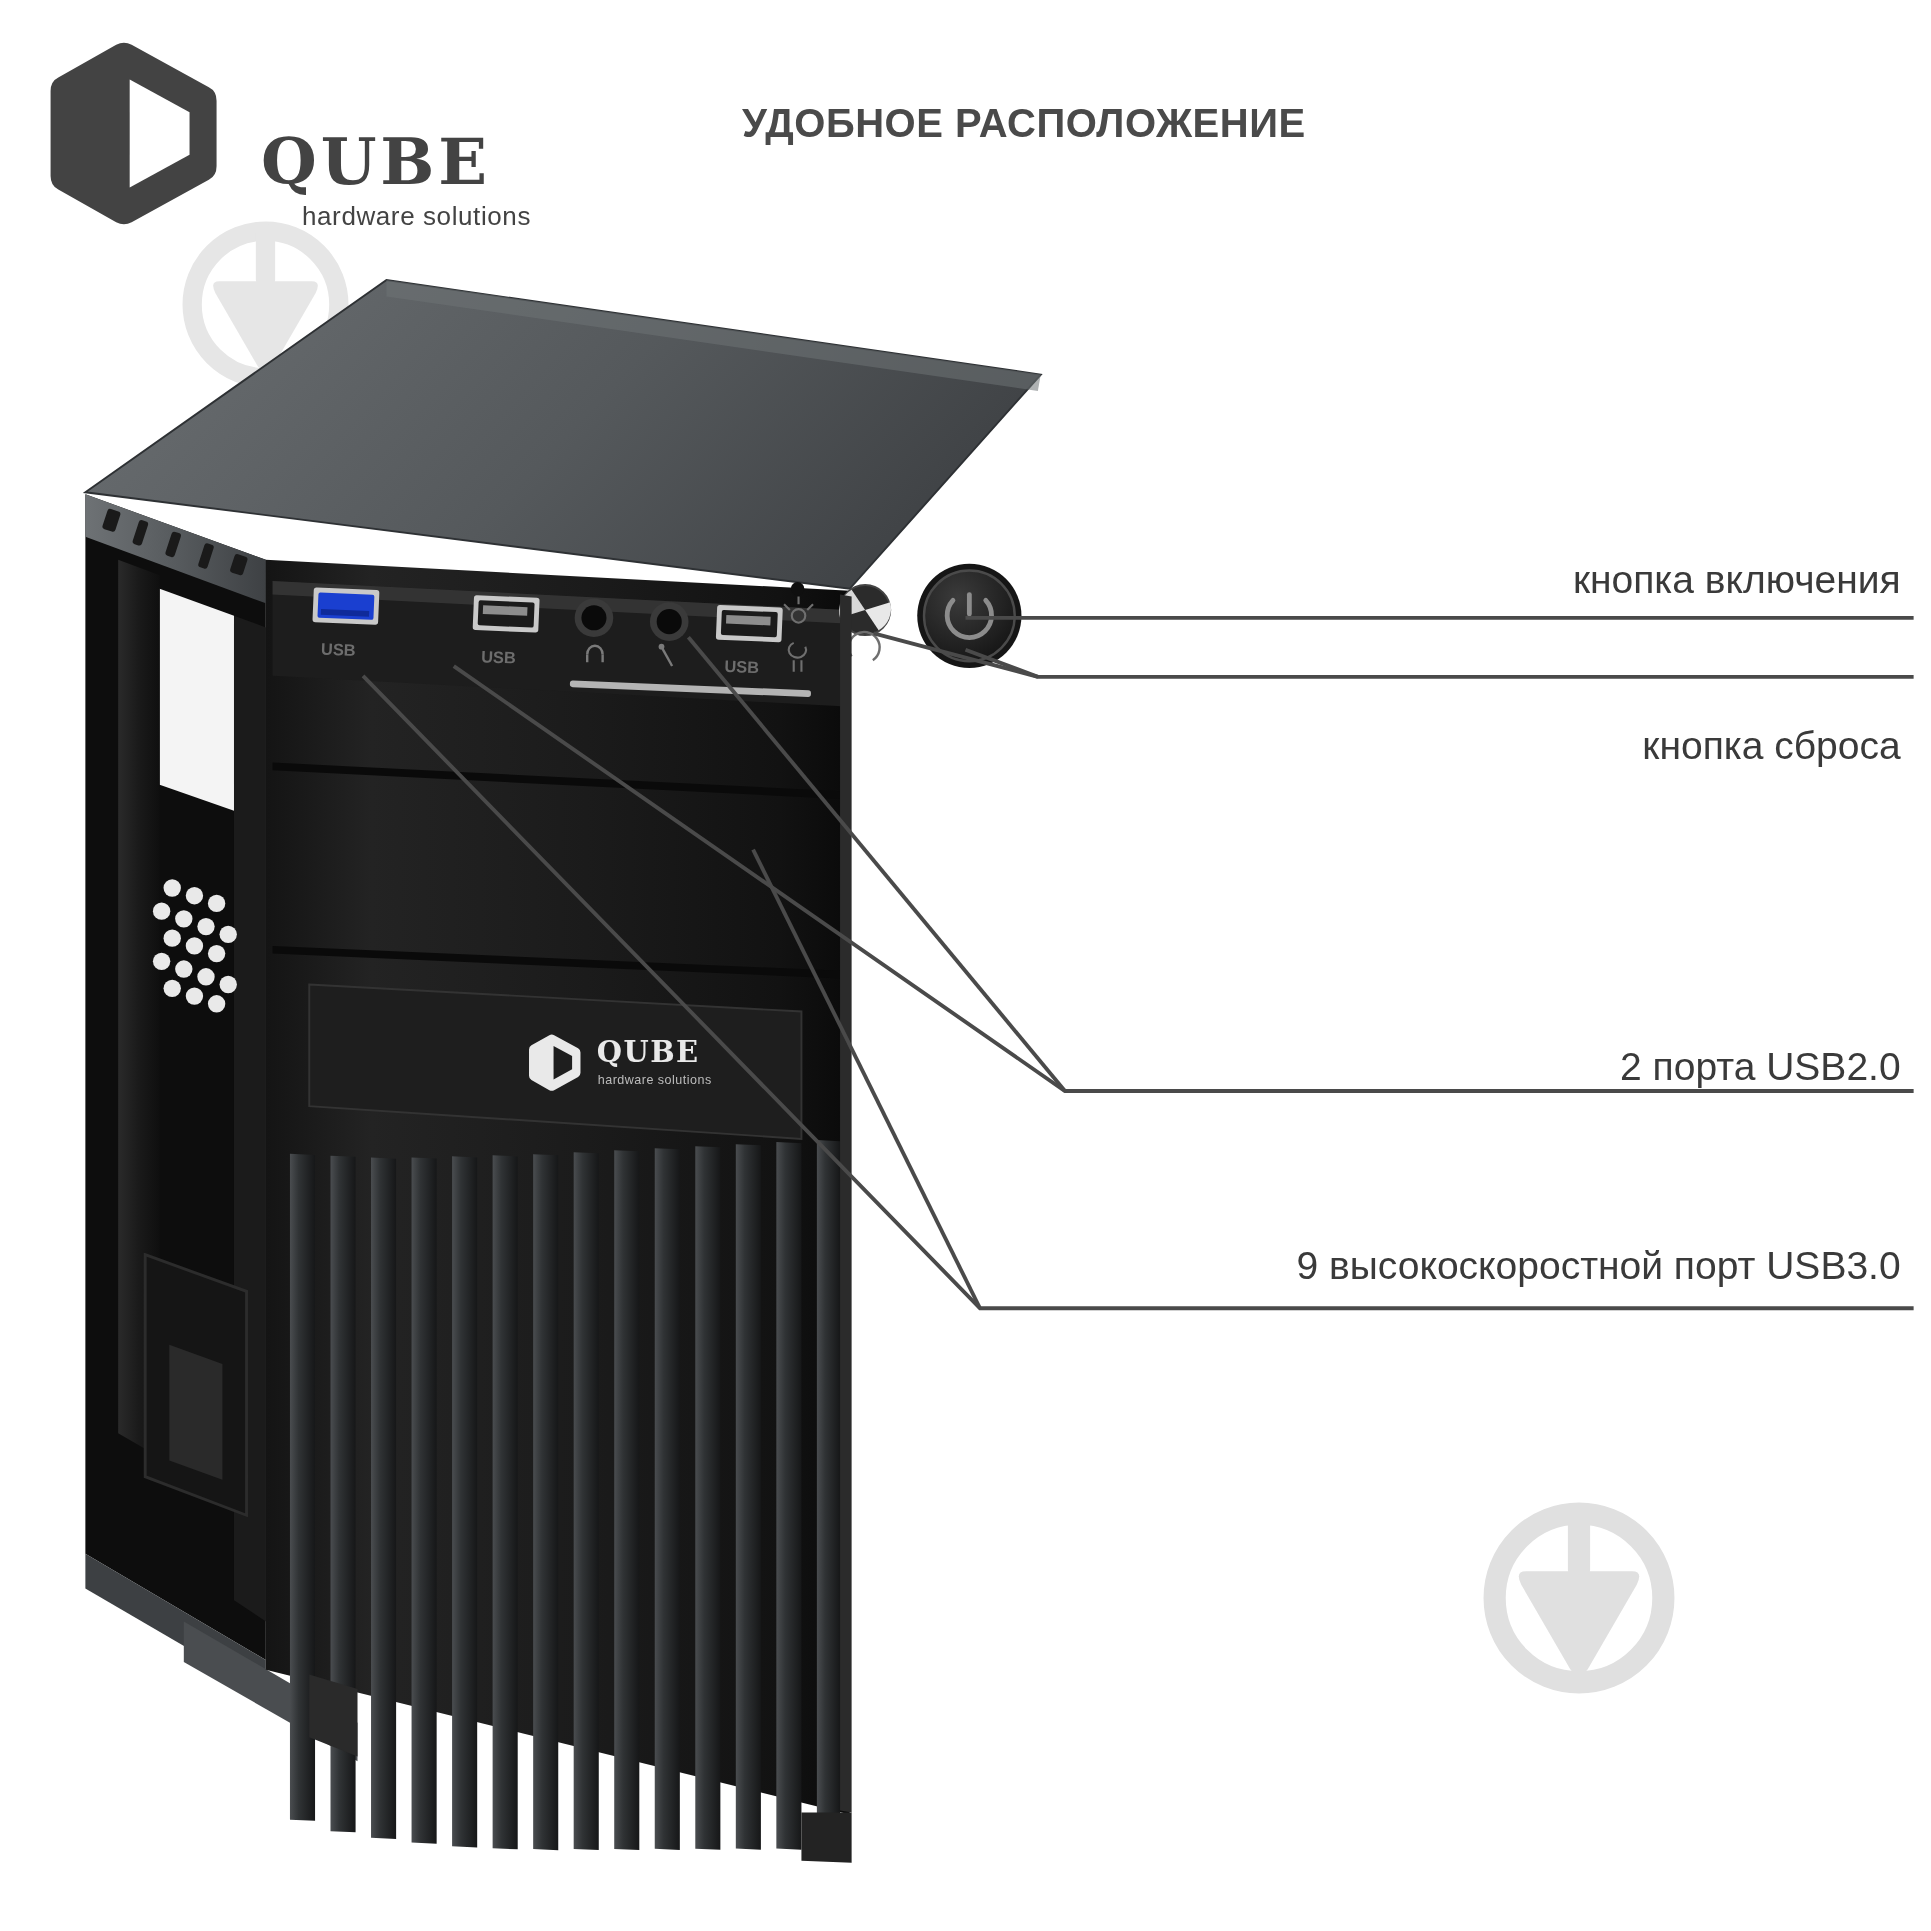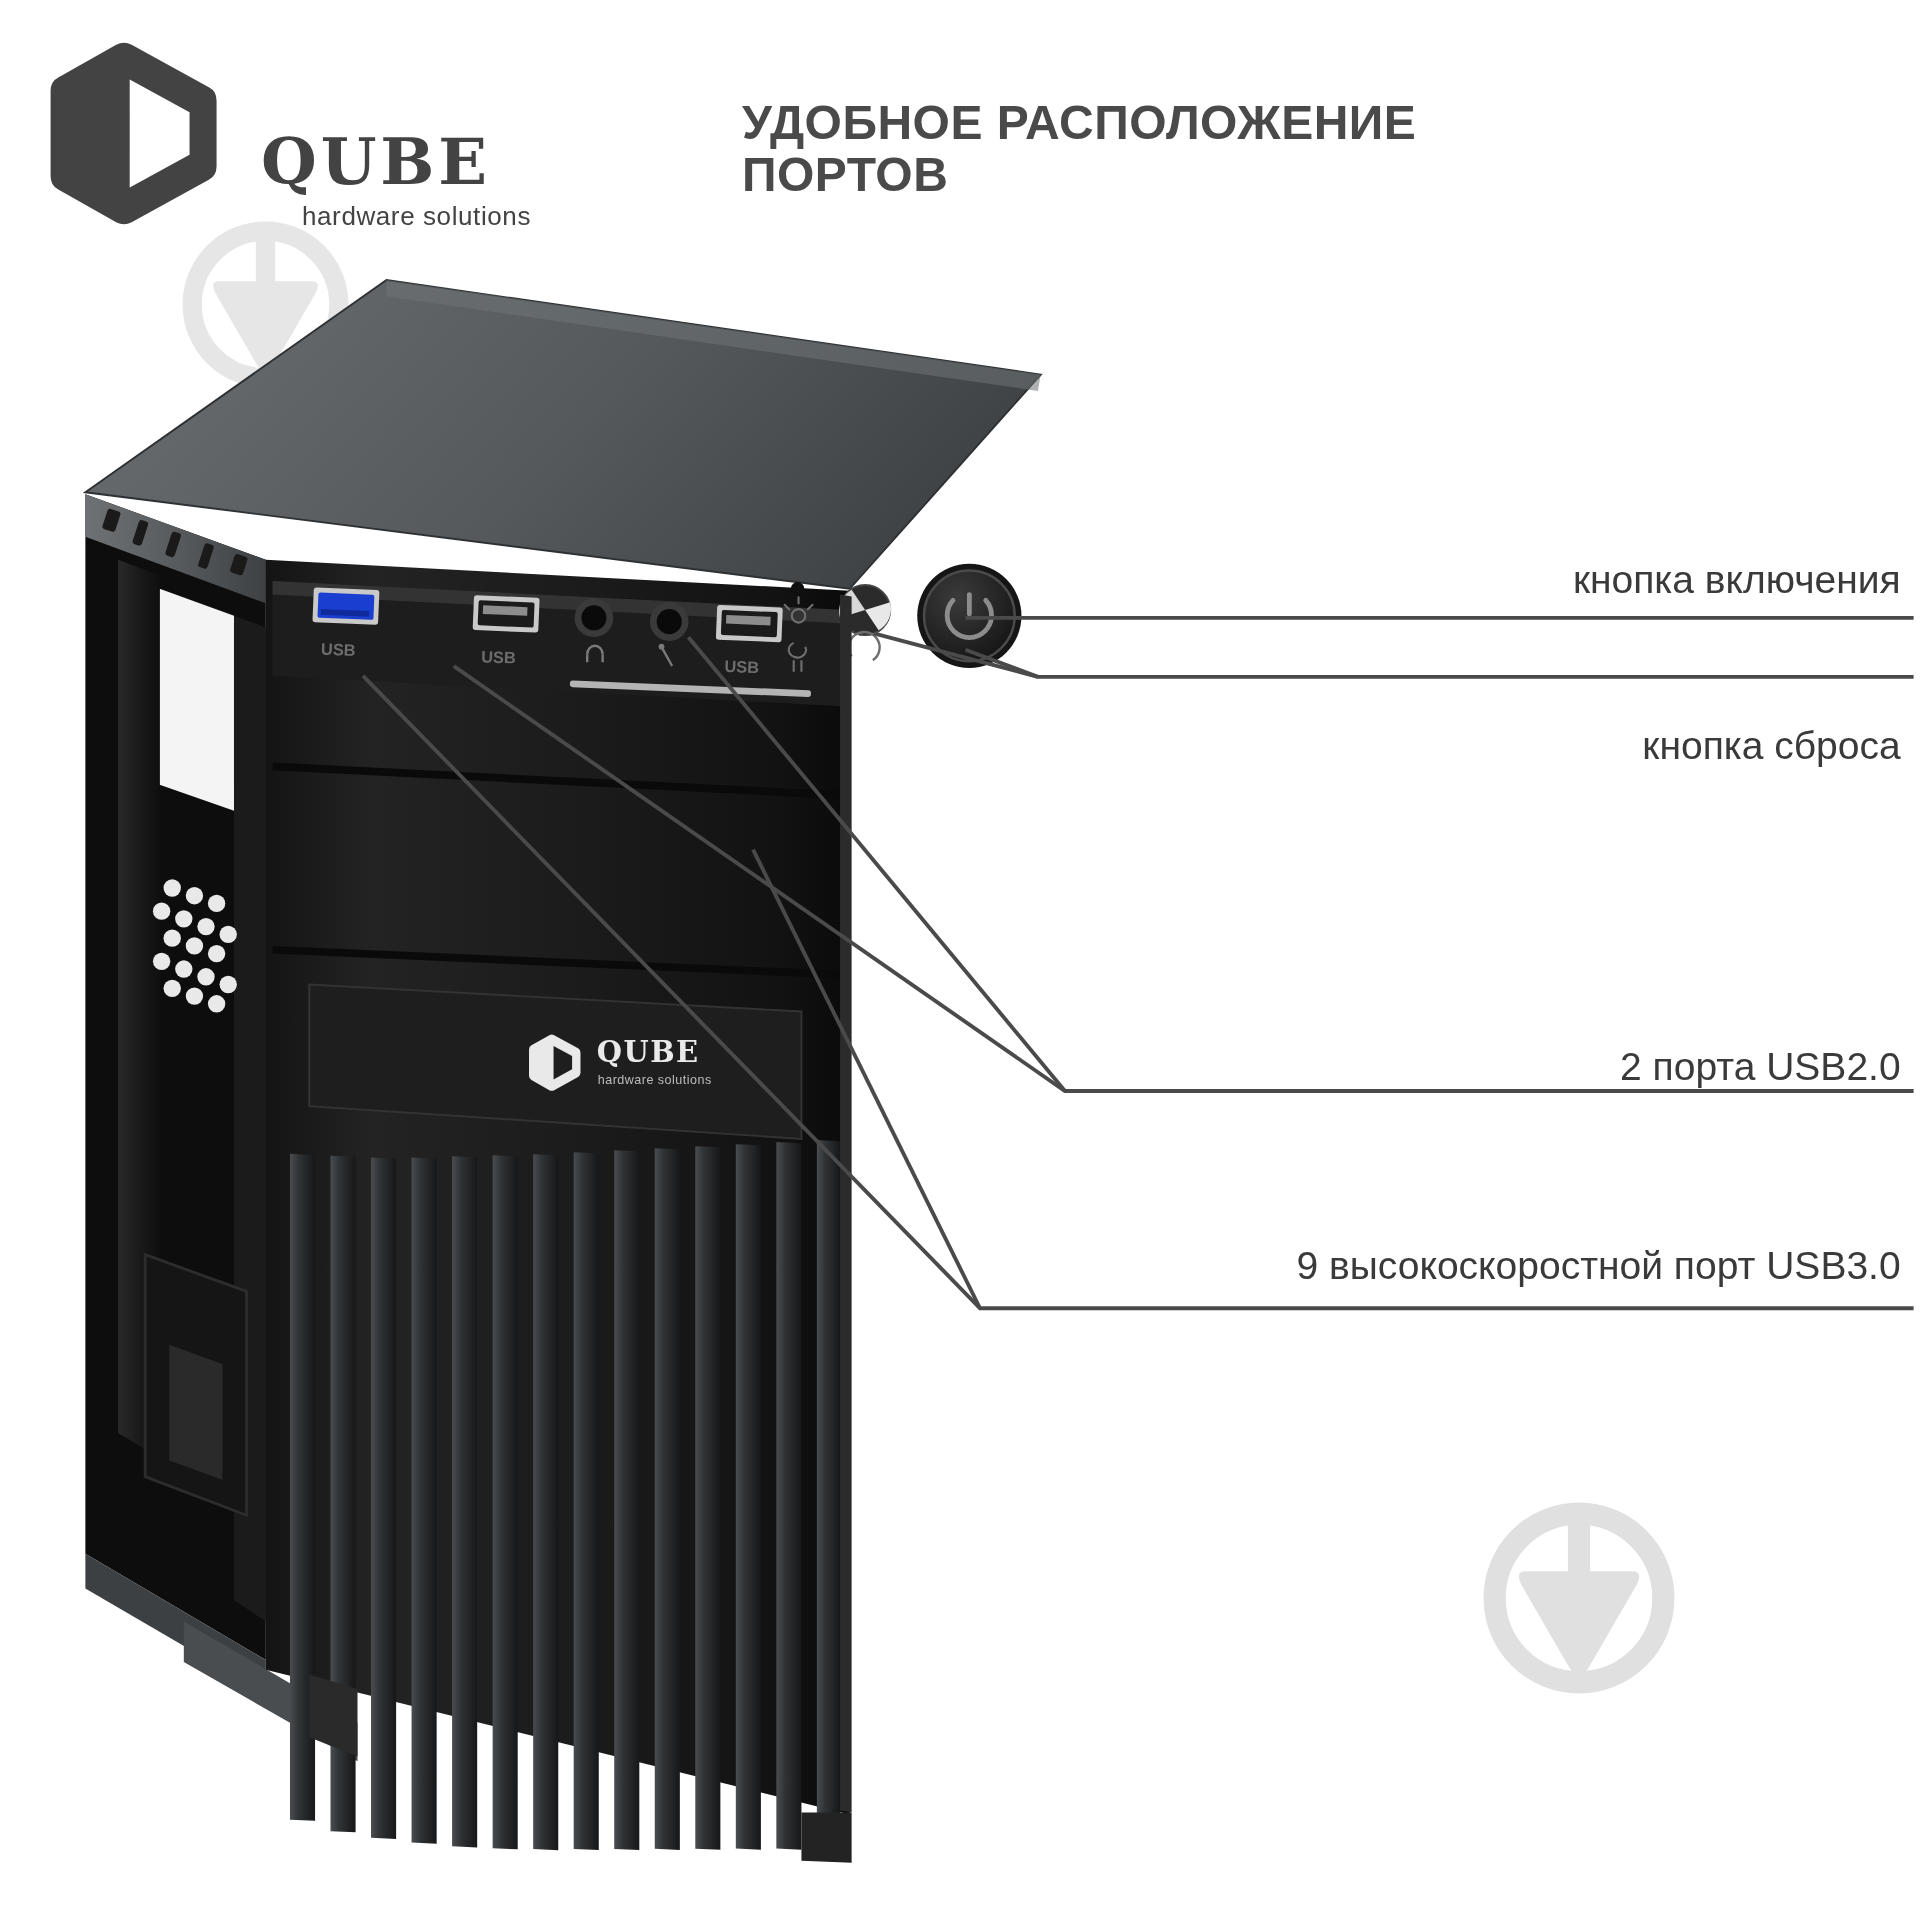--- a/index.html
+++ b/index.html
@@ -61,21 +61,21 @@
 
   #title-block {
     position: absolute;
     left: 742px;
     top: 97px;
     width: 676px;
   }
   .title-line {
     font-family: "Liberation Sans", sans-serif;
     font-weight: bold;
-    font-size: 48px;
+    font-size: 40px;
     line-height: 52px;
     letter-spacing: 0.5px;
     color: #4a4a4a;
     white-space: nowrap;
   }
 
   
   .watermark {
     position: absolute;
     opacity: 1;
@@ -156,21 +156,20 @@
       </svg>
     </div>
     <div id="logo-wordmark">
       <div class="wordmark-text">QUBE</div>
     </div>
     <div class="wordmark-sub">hardware solutions</div>
   </div>
 
   <div id="title-block">
     <div class="title-line">УДОБНОЕ РАСПОЛОЖЕНИЕ</div>
-    <div class="title-line">ПОРТОВ</div>
   </div>
 
   <div id="case">
     <svg viewBox="0 0 1030 1680" width="994" height="1622">
       <defs>
         <linearGradient id="topG" x1="0" y1="0" x2="0.25" y2="1">
           <stop offset="0" stop-color="#5f6366"></stop>
           <stop offset="0.45" stop-color="#4c5053"></stop>
           <stop offset="1" stop-color="#3a3d40"></stop>
         </linearGradient>

